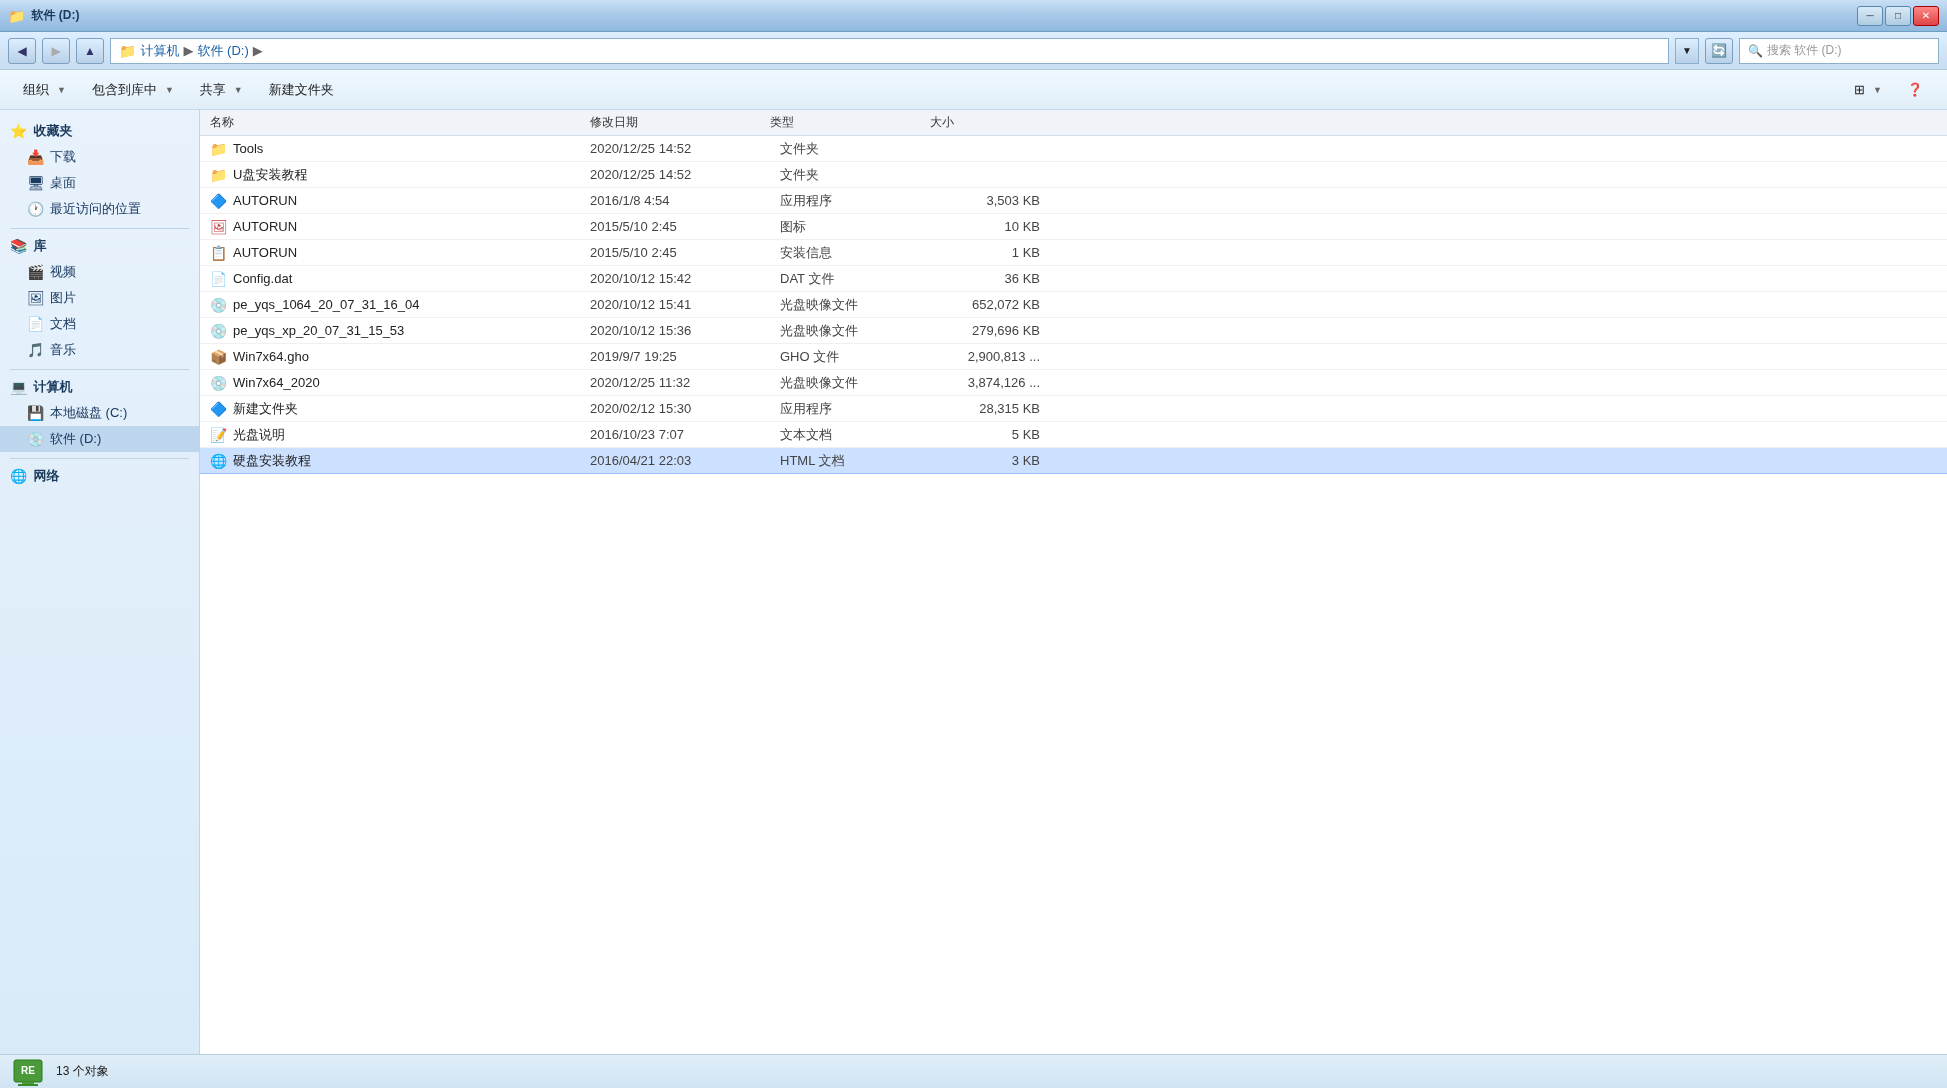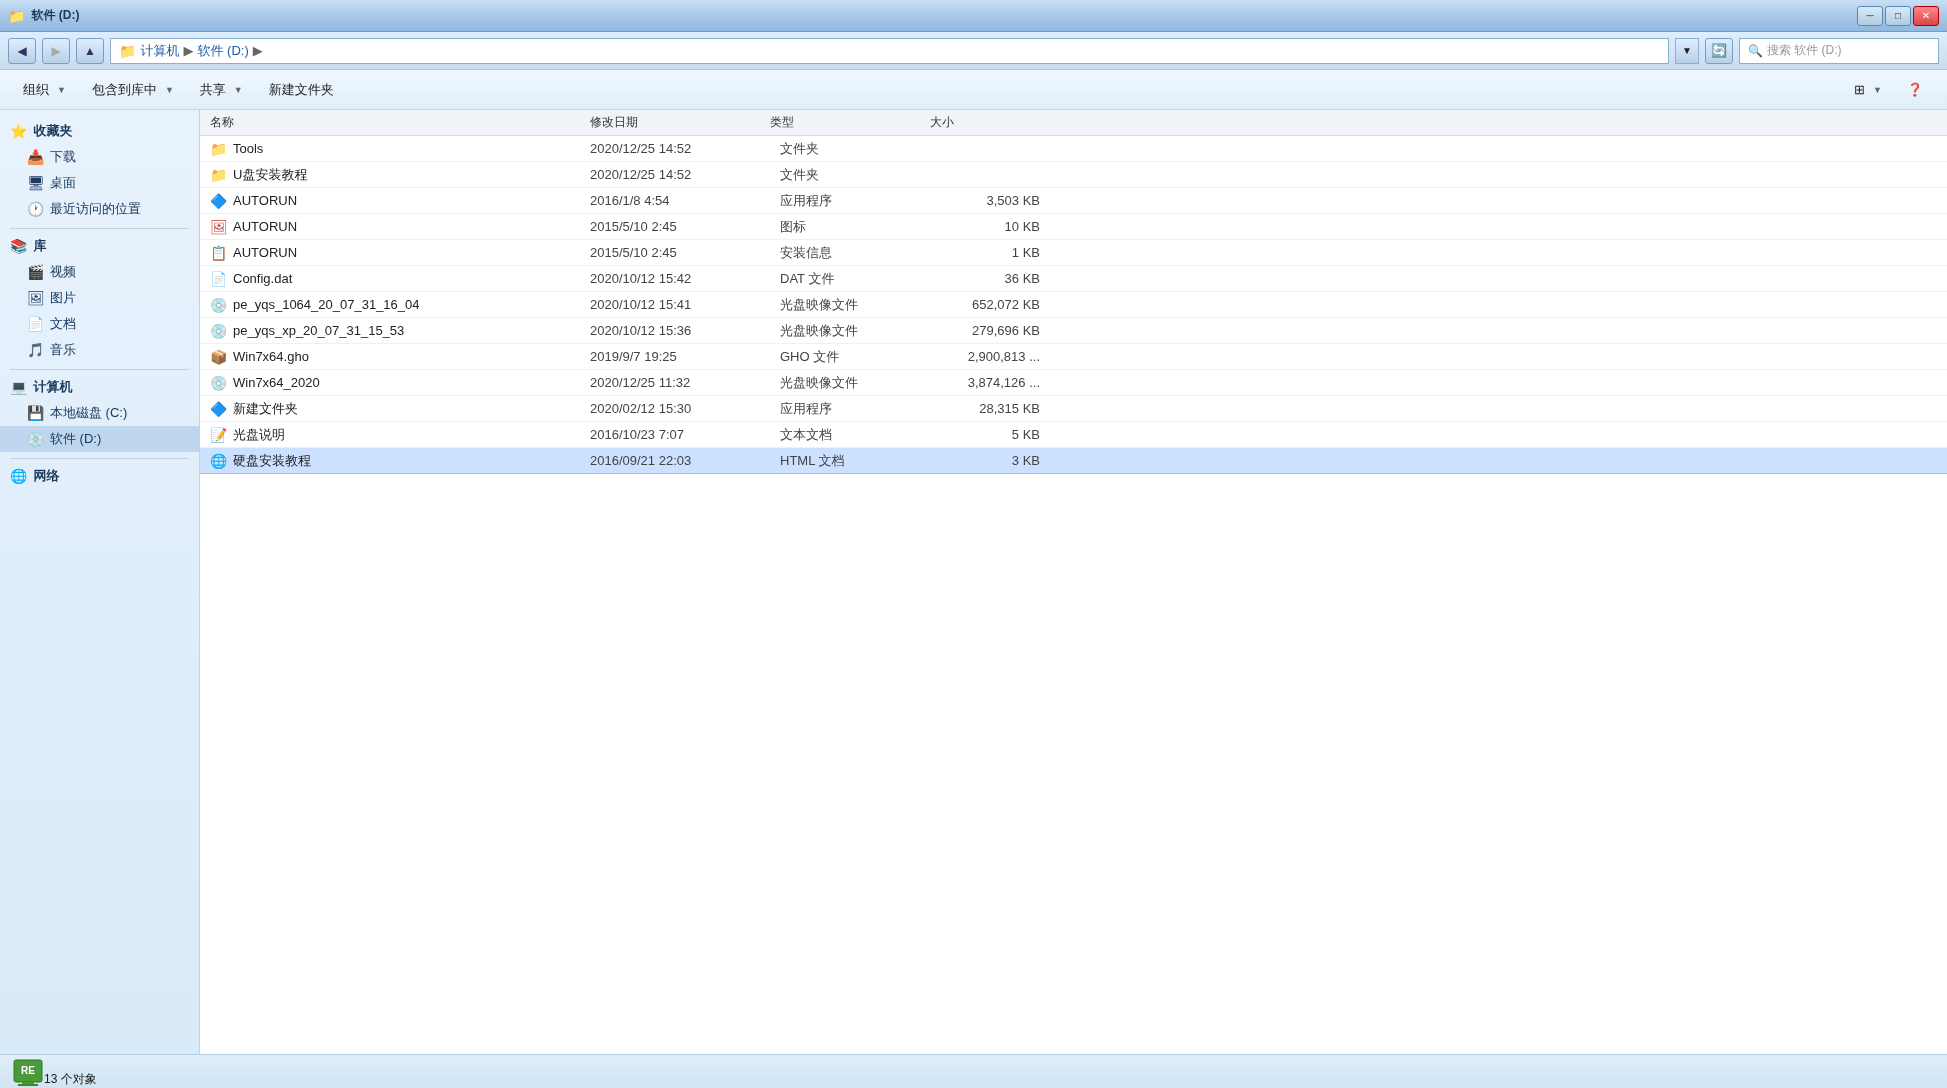--- a/index.html
+++ b/index.html
@@ -285,23 +285,23 @@
       font-size: 14px;
       flex-shrink: 0;
     }
 
     
     .status-bar {
       height: 34px;
       background: linear-gradient(to bottom, #e0eef8, #d0e4f4);
       border-top: 1px solid #b8cedf;
       display: flex;
-      align-items: flex-end;
+      align-items: center;
       padding: 0 12px;
-      gap: 0;
+      gap: 12px;
     }
     .status-text {
       font-size: 12px;
       color: #222;
     }
   </style>
 </head>
 <body>
 
 <div class="title-bar">
@@ -557,21 +557,21 @@
     </div>
     <div class="file-cell date">2016/10/23 7:07</div>
     <div class="file-cell type">文本文档</div>
     <div class="file-cell size">5 KB</div>
   </div>
         <div class="file-row selected">
     <div class="file-cell name">
       <span class="file-icon" style="color:#e84040">🌐</span>
       <span>硬盘安装教程</span>
     </div>
-    <div class="file-cell date">2016/09/21 22:03</div>
+    <div class="file-cell date">2016/04/21 22:03</div>
     <div class="file-cell type">HTML 文档</div>
     <div class="file-cell size">3 KB</div>
   </div>
       </div>
   </div>
 </div>
 
 <div class="status-bar">
   <div style="width:32px;height:32px;display:flex;align-items:center;justify-content:center;font-size:24px;">
     <svg width="32" height="32" viewBox="0 0 32 32">

